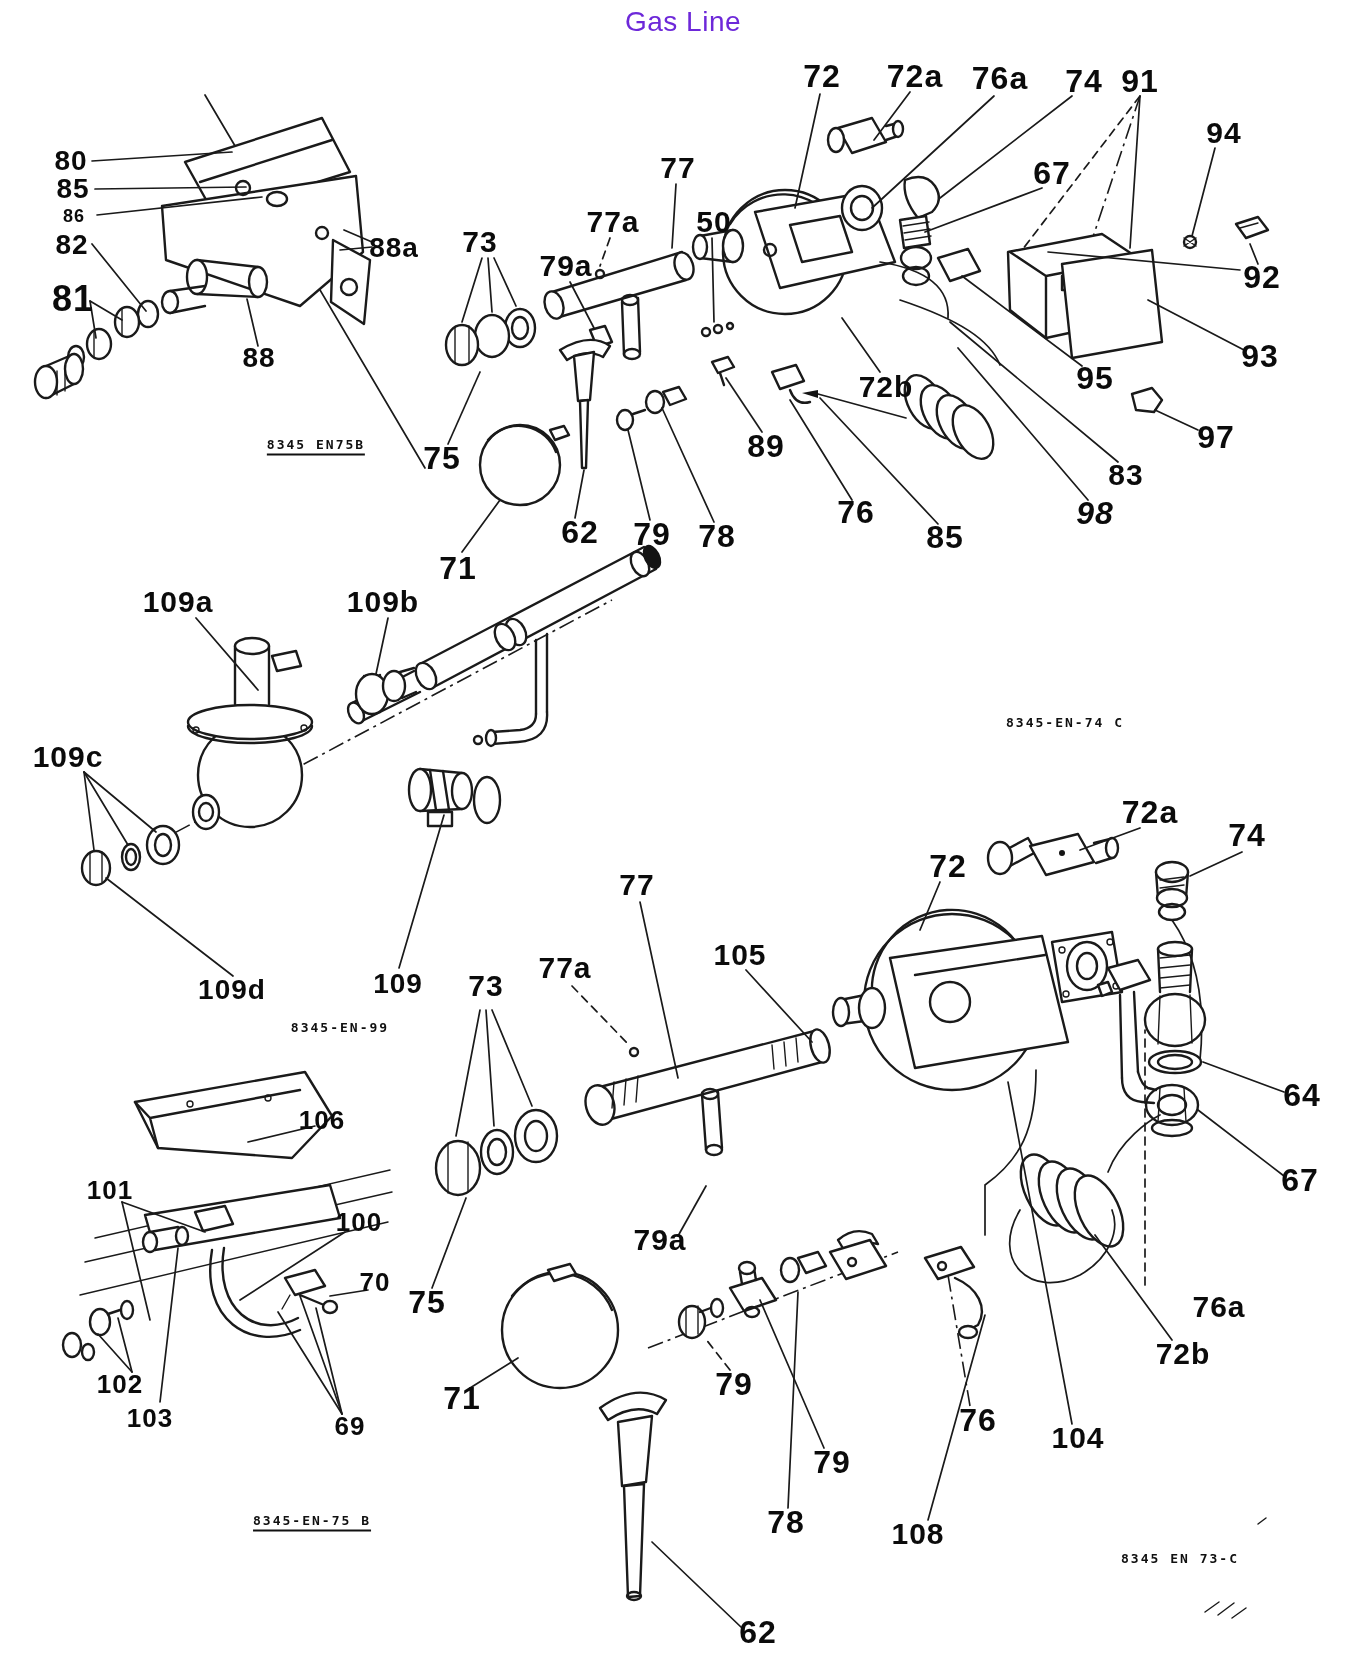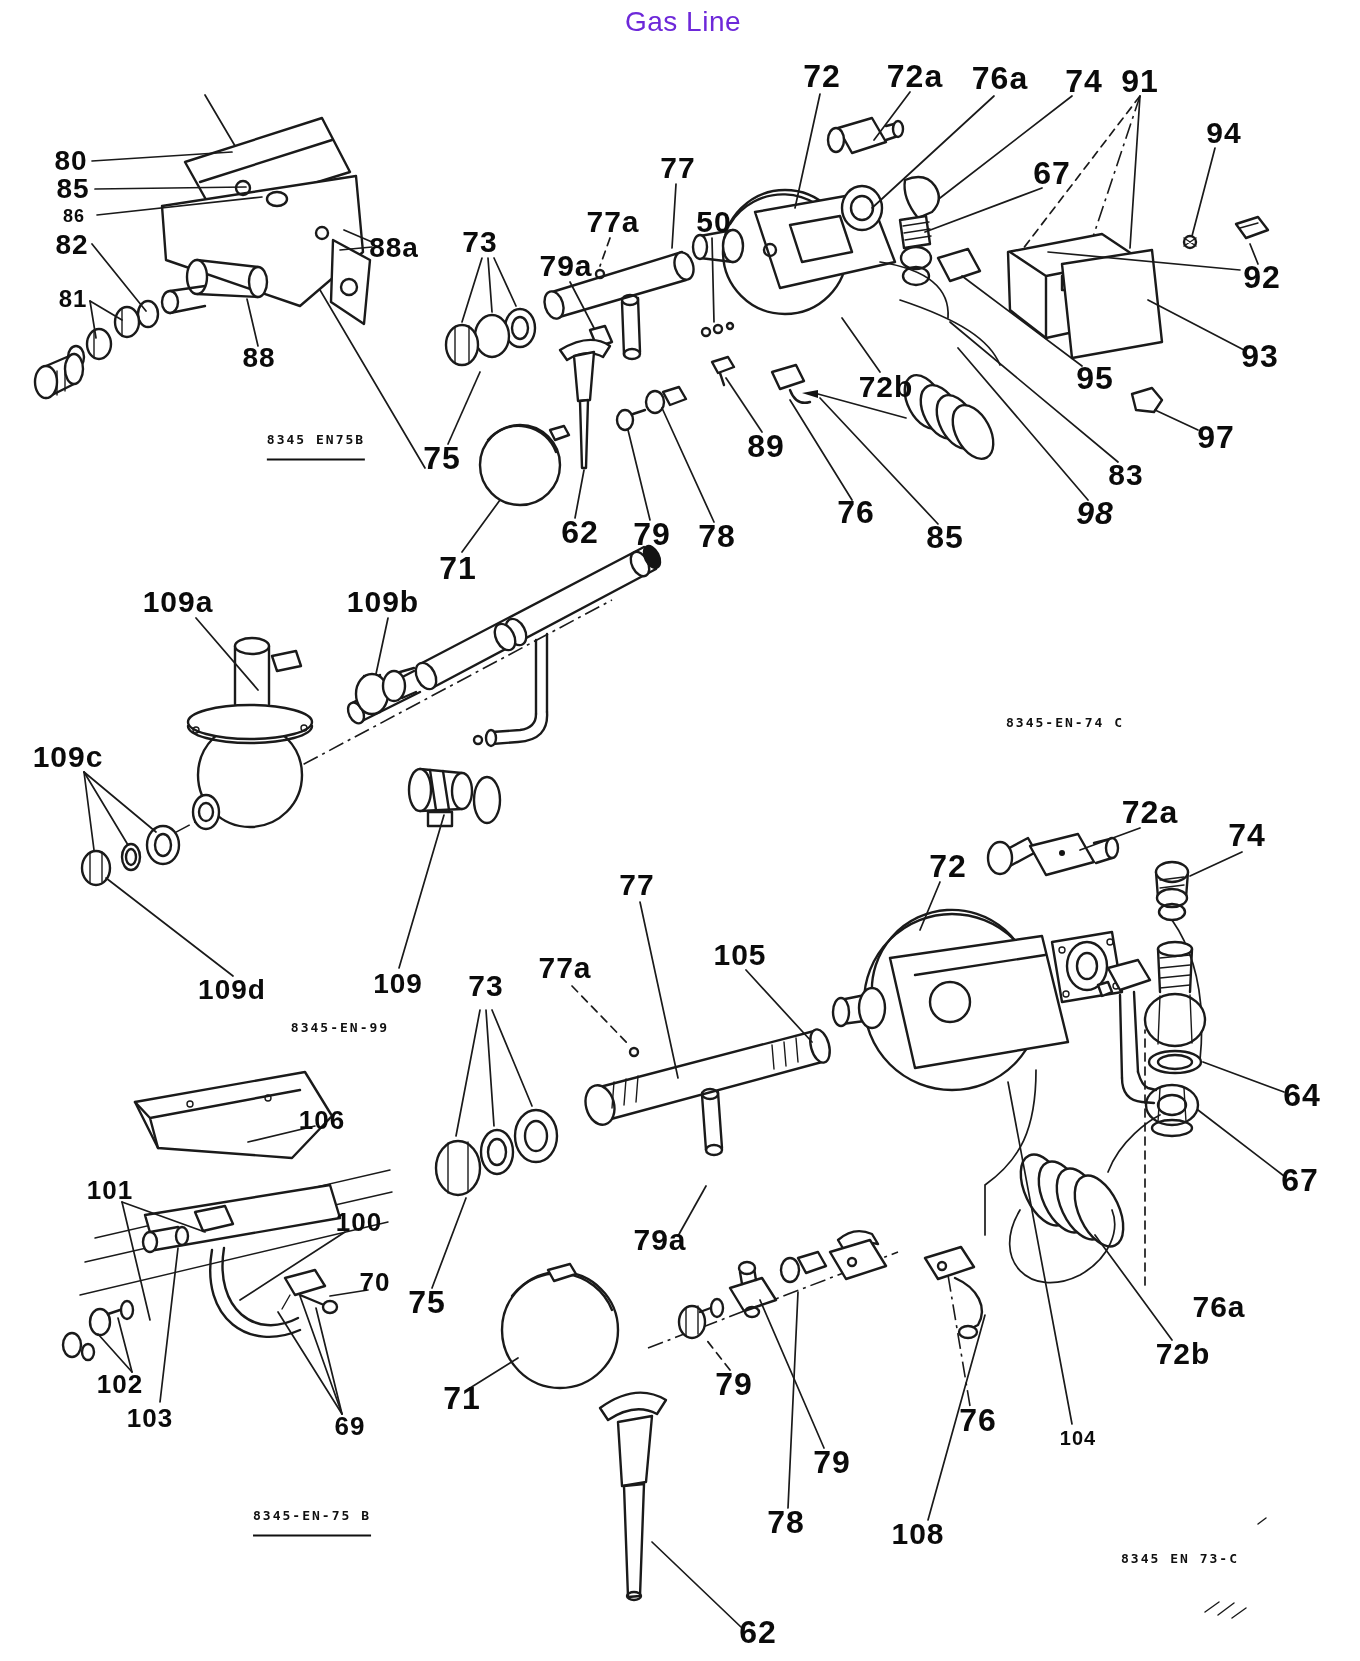--- a/index.html
+++ b/index.html
@@ -10,21 +10,21 @@
   .w{fill:#ffffff;}
   .fk{fill:#141414;stroke:none;}
   .ld{stroke:#1a1a1a;stroke-width:1.7;fill:none;stroke-linecap:round;}
   .dsh{stroke-dasharray:8 6;}
   .dd{stroke:#1a1a1a;stroke-width:1.6;fill:none;stroke-dasharray:16 5 3 5;}
   .thin{stroke-width:1.4;}
   .plabel{position:absolute;transform:translate(-50%,-50%);font-weight:700;color:#0b0b0b;
           letter-spacing:1px;white-space:nowrap;line-height:1;}
   .fcode{position:absolute;transform:translate(-50%,-50%);font-family:"DejaVu Sans Mono",monospace;
          font-size:13px;font-weight:700;letter-spacing:2px;color:#101010;white-space:nowrap;}
-  .fcode.u{border-bottom:2.5px solid #101010;padding-bottom:12px;}
+  .fcode.u{border-bottom:2.5px solid #101010;padding-bottom:2px;}
   #title{position:absolute;left:683px;top:22px;transform:translate(-50%,-50%);
          font-size:28px;font-weight:400;color:#6d28d9;letter-spacing:0.5px;}
 </style>
 </head>
 <body>
 
 <div id="page">
 
   <svg id="art" width="1360" height="1661" viewBox="0 0 1360 1661">
 
@@ -438,21 +438,21 @@
       <path class="ld thin" d="M1205,1612 l14,-10 M1218,1615 l16,-12 M1232,1618 l14,-10 M1258,1524 l8,-6"></path>
     </g>
   </svg>
 
   <div id="title">Gas Line</div>
   <div>
       <div class="plabel" style="left: 71px; top: 161px; font-size: 28px;">80</div>
       <div class="plabel" style="left: 73px; top: 189px; font-size: 28px;">85</div>
       <div class="plabel" style="left: 74px; top: 216px; font-size: 18px;">86</div>
       <div class="plabel" style="left: 72px; top: 245px; font-size: 28px;">82</div>
-      <div class="plabel" style="left: 73px; top: 299px; font-size: 24px;">81</div>
+      <div class="plabel" style="left: 73px; top: 299px; font-size: 36px;">81</div>
       <div class="plabel" style="left: 394px; top: 248px; font-size: 28px;">88a</div>
       <div class="plabel" style="left: 259px; top: 358px; font-size: 28px;">88</div>
       <div class="plabel" style="left: 822px; top: 76px; font-size: 32px;">72</div>
       <div class="plabel" style="left: 915px; top: 76px; font-size: 32px;">72a</div>
       <div class="plabel" style="left: 1000px; top: 78px; font-size: 32px;">76a</div>
       <div class="plabel" style="left: 1084px; top: 81px; font-size: 32px;">74</div>
       <div class="plabel" style="left: 1140px; top: 81px; font-size: 32px;">91</div>
       <div class="plabel" style="left: 1224px; top: 133px; font-size: 30px;">94</div>
       <div class="plabel" style="left: 1052px; top: 173px; font-size: 32px;">67</div>
       <div class="plabel" style="left: 1262px; top: 277px; font-size: 32px;">92</div>
@@ -491,21 +491,21 @@
       <div class="plabel" style="left: 637px; top: 885px; font-size: 30px;">77</div>
       <div class="plabel" style="left: 565px; top: 968px; font-size: 30px;">77a</div>
       <div class="plabel" style="left: 740px; top: 955px; font-size: 30px;">105</div>
       <div class="plabel" style="left: 948px; top: 866px; font-size: 32px;">72</div>
       <div class="plabel" style="left: 1150px; top: 812px; font-size: 32px;">72a</div>
       <div class="plabel" style="left: 1247px; top: 835px; font-size: 32px;">74</div>
       <div class="plabel" style="left: 1302px; top: 1095px; font-size: 32px;">64</div>
       <div class="plabel" style="left: 1300px; top: 1180px; font-size: 32px;">67</div>
       <div class="plabel" style="left: 1219px; top: 1307px; font-size: 30px;">76a</div>
       <div class="plabel" style="left: 1183px; top: 1354px; font-size: 30px;">72b</div>
-      <div class="plabel" style="left: 1078px; top: 1438px; font-size: 20px; text-align: center;">104</div>
+      <div class="plabel" style="left: 1078px; top: 1438px; font-size: 30px; text-align: center;">104</div>
       <div class="plabel" style="left: 978px; top: 1420px; font-size: 32px;">76</div>
       <div class="plabel" style="left: 918px; top: 1534px; font-size: 30px;">108</div>
       <div class="plabel" style="left: 734px; top: 1384px; font-size: 32px;">79</div>
       <div class="plabel" style="left: 832px; top: 1462px; font-size: 32px;">79</div>
       <div class="plabel" style="left: 786px; top: 1522px; font-size: 32px;">78</div>
       <div class="plabel" style="left: 660px; top: 1240px; font-size: 30px;">79a</div>
       <div class="plabel" style="left: 427px; top: 1302px; font-size: 32px;">75</div>
       <div class="plabel" style="left: 462px; top: 1398px; font-size: 32px;">71</div>
       <div class="plabel" style="left: 758px; top: 1632px; font-size: 32px;">62</div>
       <div class="fcode u" style="left: 316px; top: 446px;">8345 EN75B</div>

